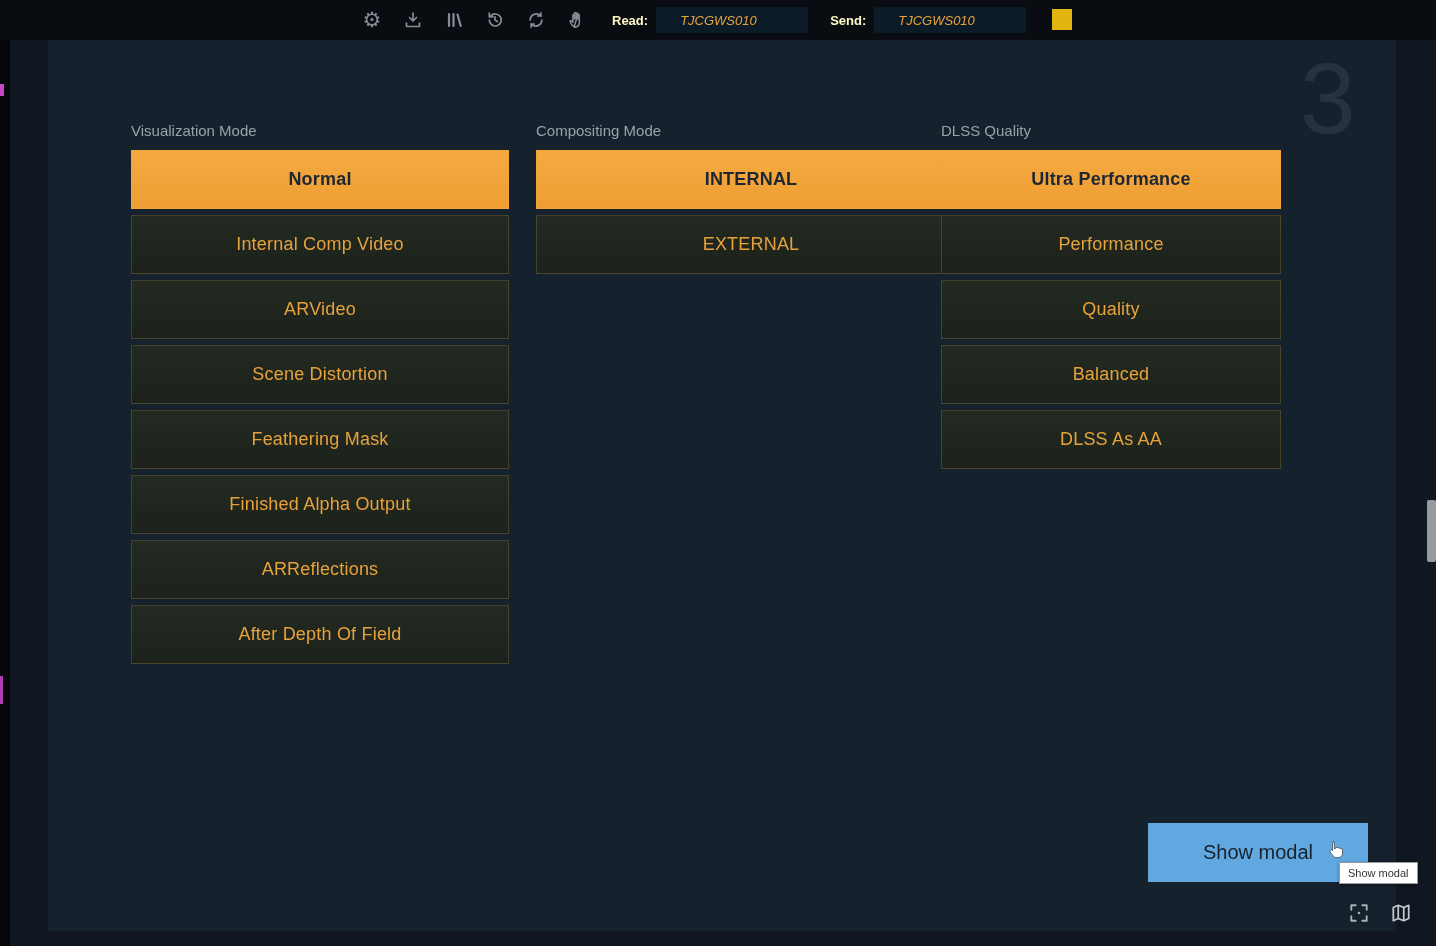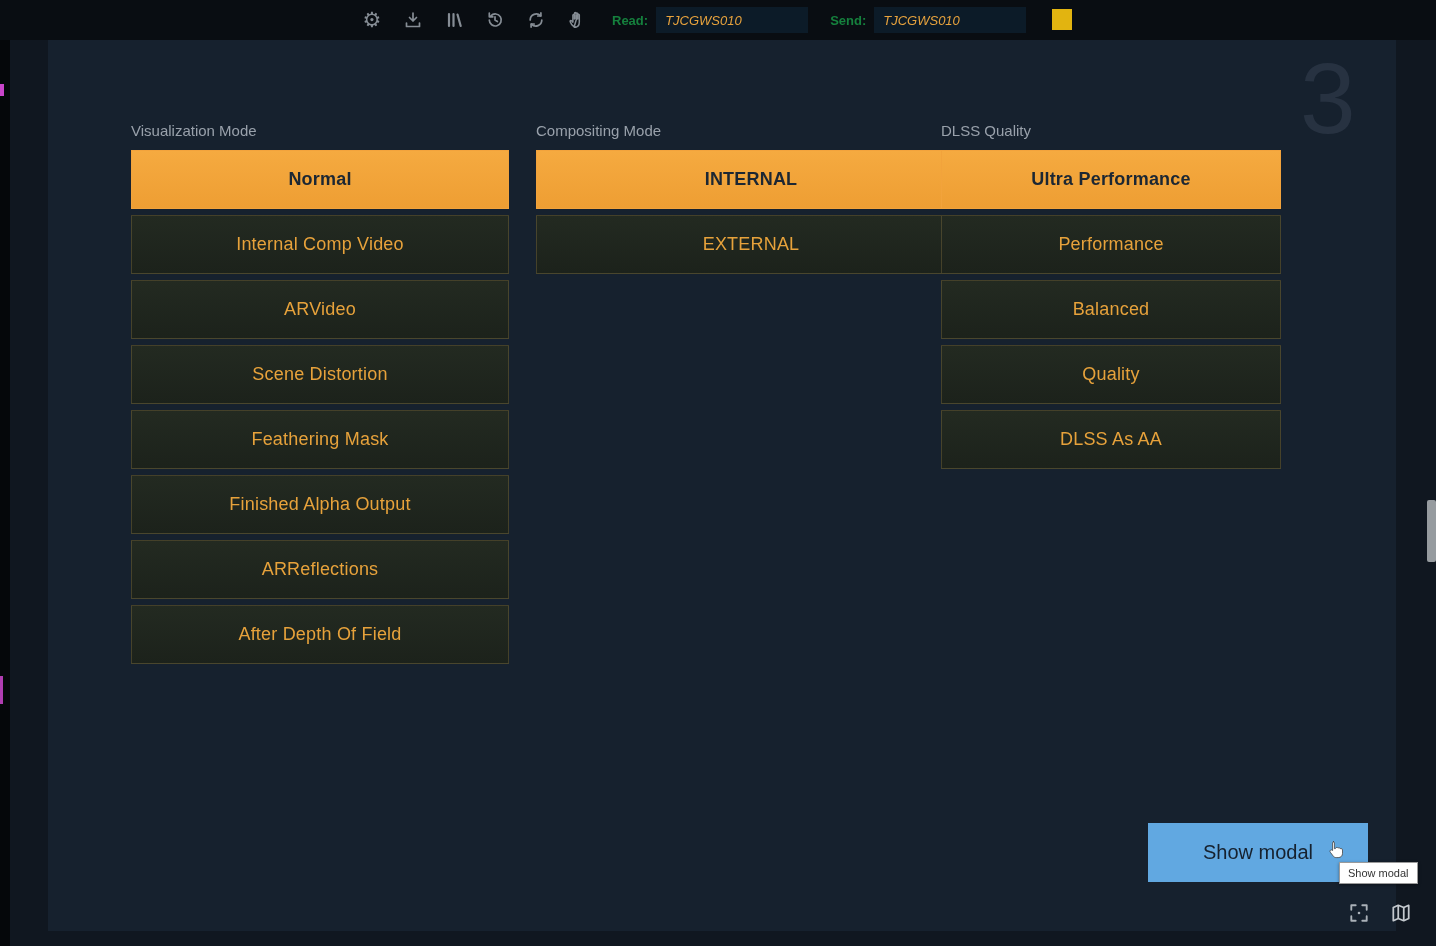--- a/index.html
+++ b/index.html
@@ -22,24 +22,24 @@
   }
   .tb-icon {
     width:24px; height:24px; display:flex; align-items:center; justify-content:center;
     color:#868d95; font-size:21px; cursor:default;
   }
   .tb-icon svg { display:block; }
   .rw-area {
     position:absolute; left:612px; top:0; height:40px;
     display:flex; align-items:center;
   }
-  .rw-label { color:#15803d; font-size:13px; font-weight:bold; margin-right:8px; }
+  .rw-label { color:#fef9c3; font-size:13px; font-weight:bold; margin-right:8px; }
   .rw-input {
     width:152px; height:26px; background:#0c1b28; border:none; outline:none;
-    color:#e8a33d; font-style:italic; font-size:13px; padding:0 9px;
+    color:#e8a33d; font-style:italic; font-size:13px; padding:0 24px;
     font-family:"Liberation Sans", sans-serif;
   }
   .rw-gap { width:22px; }
   .status-square {
     position:absolute; left:1052px; top:9px; width:20px; height:21px;
     background:#e2b410;
   }
 
   
   .left-strip {
@@ -178,22 +178,22 @@
   <div class="group g2">
     <div class="group-label">Compositing Mode</div>
     <div class="option-btn selected">INTERNAL</div>
     <div class="option-btn">EXTERNAL</div>
   </div>
 
   <div class="group g3">
     <div class="group-label">DLSS Quality</div>
     <div class="option-btn selected">Ultra Performance</div>
     <div class="option-btn">Performance</div>
+    <div class="option-btn">Quality</div>
     <div class="option-btn">Balanced</div>
-    <div class="option-btn">Quality</div>
     <div class="option-btn">DLSS As AA</div>
   </div>
 
   <button class="show-modal-btn">Show modal</button>
 
   <div class="tooltip">Show modal</div>
 
   <svg class="cursor" viewBox="0 0 18 22">
     <path d="M6 1.5c.8 0 1.4.6 1.4 1.4v5.8l1-.1c.1-.7.7-1.2 1.4-1.2.5 0 1 .3 1.2.7.2-.2.6-.4 1-.4.6 0 1.2.4 1.3 1 .2-.1.5-.2.8-.2.8 0 1.4.6 1.4 1.4v3.4c0 2.6-1.6 4.3-4.3 4.3h-2c-1.4 0-2.3-.6-3.1-1.7l-2.8-3.7c-.5-.7-.4-1.5.2-2 .5-.4 1.3-.4 1.8.1l.3.3V2.9c0-.8.6-1.4 1.4-1.4z" fill="#ffffff" stroke="#444" stroke-width="0.8"></path>
   </svg>

